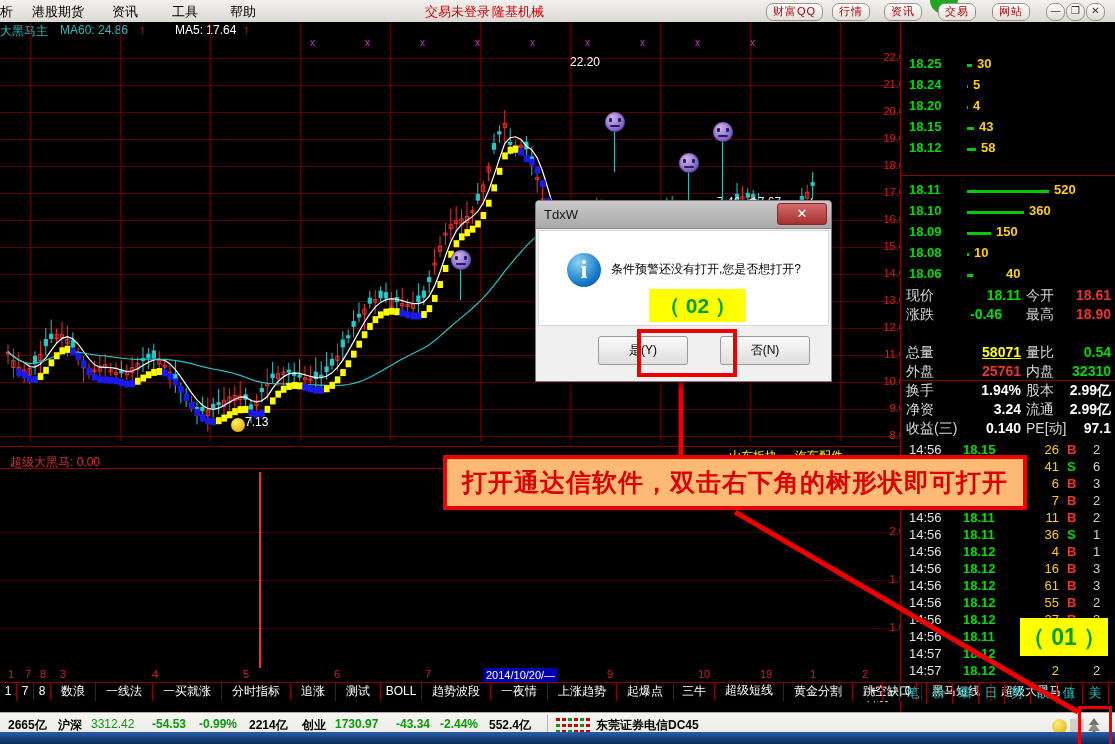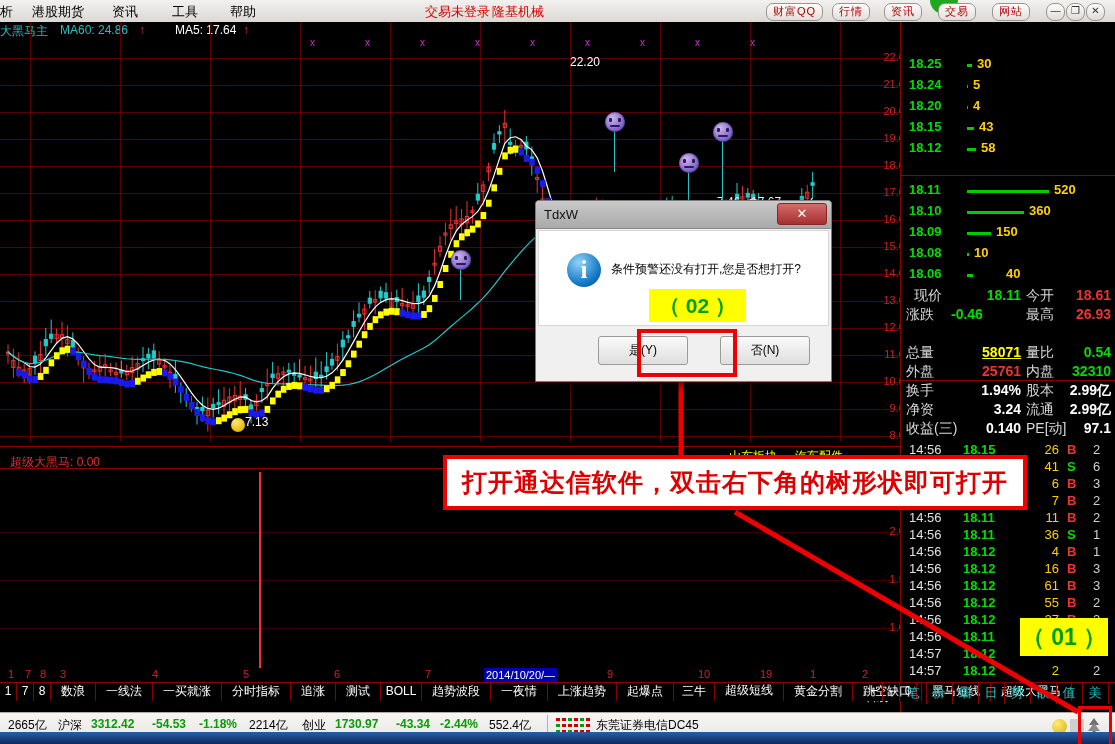--- a/index.html
+++ b/index.html
@@ -111,21 +111,21 @@
   #rtabs{position:absolute;left:900px;top:682px;width:215px;height:30px;}
   .rtab{
     position:absolute;top:0;height:22px;line-height:21px;font-size:13px;color:#20c0c0;
     border-right:1px solid #8b0000;text-align:center;
   }
   #statusbar{
     position:absolute;left:0;top:712px;width:1115px;height:32px;
     background:linear-gradient(#f7f6f4,#e6e3de);border-top:1px solid #b0aca4;
     font-size:12px;color:#000;
   }
-  #statusbar .s{position:absolute;top:4px;white-space:nowrap;}
+  #statusbar .s{position:absolute;top:4px;white-space:nowrap;font-weight:bold;}
   #taskbar{position:absolute;left:0;top:732px;width:1115px;height:12px;background:linear-gradient(#2a5ea8,#0b2a5c);}
   
   #dlg{
     position:absolute;left:535px;top:200px;width:295px;height:180px;
     background:#f0f0f0;border:1px solid #7a7a7a;border-radius:4px 4px 0 0;
     box-shadow:0 3px 10px rgba(0,0,0,.6);
   }
   #dlg-title{
     position:absolute;left:0;top:0;width:295px;height:28px;
     background:linear-gradient(#c9c9c9,#a9a9a9);
@@ -155,21 +155,21 @@
   #dlg-foot{position:absolute;left:2px;top:125px;width:291px;height:53px;background:#f0f0f0;}
   .dbtn{
     position:absolute;top:10px;width:88px;height:27px;font-size:12px;color:#000;
     background:linear-gradient(#fafafa,#dedede);border:1px solid #9a9a9a;border-radius:3px;
     text-align:center;line-height:26px;
   }
   #yesring{position:absolute;left:637px;top:329px;width:92px;height:40px;border:4px solid #ee0000;}
   
   #banner{
     position:absolute;left:443px;top:455px;width:584px;height:55px;
-    background:#ffffff;border:4px solid #ee0000;box-sizing:border-box;
+    background:#fdba74;border:4px solid #ee0000;box-sizing:border-box;
     color:#dd0000;font-size:25px;font-weight:bold;letter-spacing:1px;
     text-align:center;line-height:47px;white-space:nowrap;
   }
   #badge01{
     position:absolute;left:1020px;top:618px;width:88px;height:38px;background:#ffff00;
     color:#00a000;font-size:23px;font-weight:bold;text-align:center;line-height:38px;
   }
   #treering{
     position:absolute;left:1078px;top:706px;width:28px;height:36px;border:3px solid #ee0000;
   }
@@ -821,30 +821,30 @@
         <span class="vol" style="left: 65px;">10</span>
       </div>
       <div class="lvl" style="top: 244px;">
         <span class="px">18.06</span>
         <span class="bar" style="width: 6px;"></span>
         <span class="vol" style="left: 69px; margin-left: 28px;">40</span>
       </div>
     </div>
   <div id="quotegrid">
       <div class="qrow" style="top: 0px;">
-        <span class="qlbl" style="left:8px">现价</span>
+        <span class="qlbl" style="left:0">现价</span>
         <span class="qv green" style="left:45px;width:70px;text-align:right">18.11</span>
         <span class="qlbl" style="left:120px">今开</span>
         <span class="qv red" style="left:125px;width:80px;text-align:right">18.61</span>
       </div>
       <div class="qrow" style="top: 19px;">
         <span class="qlbl" style="left:0">涨跌</span>
-        <span class="qv green" style="left:45px;width:70px;text-align:left">-0.46</span>
+        <span class="qv green" style="left:45px;width:70px;text-align:center">-0.46</span>
         <span class="qlbl" style="left:120px">最高</span>
-        <span class="qv red" style="left:125px;width:80px;text-align:right">26.93</span>
+        <span class="qv red" style="left:125px;width:80px;text-align:right">18.90</span>
       </div>
       <div class="qrow" style="top: 57px;">
         <span class="qlbl" style="left:0">总量</span>
         <span class="qv yellow" style="left:45px;width:70px;text-align:right">58071</span>
         <span class="qlbl" style="left:120px">量比</span>
         <span class="qv green" style="left:125px;width:80px;text-align:right">0.54</span>
       </div>
       <div class="qrow" style="top: 76px;">
         <span class="qlbl" style="left:0">外盘</span>
         <span class="qv red" style="left:45px;width:70px;text-align:right">25761</span>
@@ -1032,23 +1032,23 @@
     <div class="rtab" style="left: 78px; width: 26px;">日</div>
     <div class="rtab" style="left: 104px; width: 26px;">势</div>
     <div class="rtab" style="left: 130px; width: 26px;">嵌</div>
     <div class="rtab" style="left: 156px; width: 26px;">值</div>
     <div class="rtab" style="left: 182px; width: 26px;">美</div>
   </div>
 
 <div id="statusbar">
   <span class="s" style="left:8px">2665亿</span>
   <span class="s" style="left:58px">沪深</span>
-  <span class="s" style="left:91px;color:#0a9a0a;font-weight:bold">3312.42</span>
+  <span class="s" style="left:91px;color:#0a9a0a;font-weight:normal">3312.42</span>
   <span class="s" style="left:152px;color:#0a9a0a;font-weight:bold">-54.53</span>
-  <span class="s" style="left:199px;color:#0a9a0a;font-weight:bold">-1.18%</span>
+  <span class="s" style="left:199px;color:#0a9a0a;font-weight:bold">-0.99%</span>
   <span class="s" style="left:249px">2214亿</span>
   <span class="s" style="left:302px">创业</span>
   <span class="s" style="left:335px;color:#0a9a0a;font-weight:bold">1730.97</span>
   <span class="s" style="left:396px;color:#0a9a0a;font-weight:bold">-43.34</span>
   <span class="s" style="left:440px;color:#0a9a0a;font-weight:bold">-2.44%</span>
   <span class="s" style="left:489px">552.4亿</span>
   <span class="s" style="left:596px">东莞证券电信DC45</span>
   <div style="position:absolute;left:547px;top:2px;width:1px;height:24px;background:#b5b1a9"></div>
   <div id="minibars" style="position:absolute;left:556px;top:5px;width:36px;height:18px">
       <div style="position: absolute; left: 0px; top: 0px; width: 4px; height: 3px; background: rgb(204, 0, 0);"></div>

